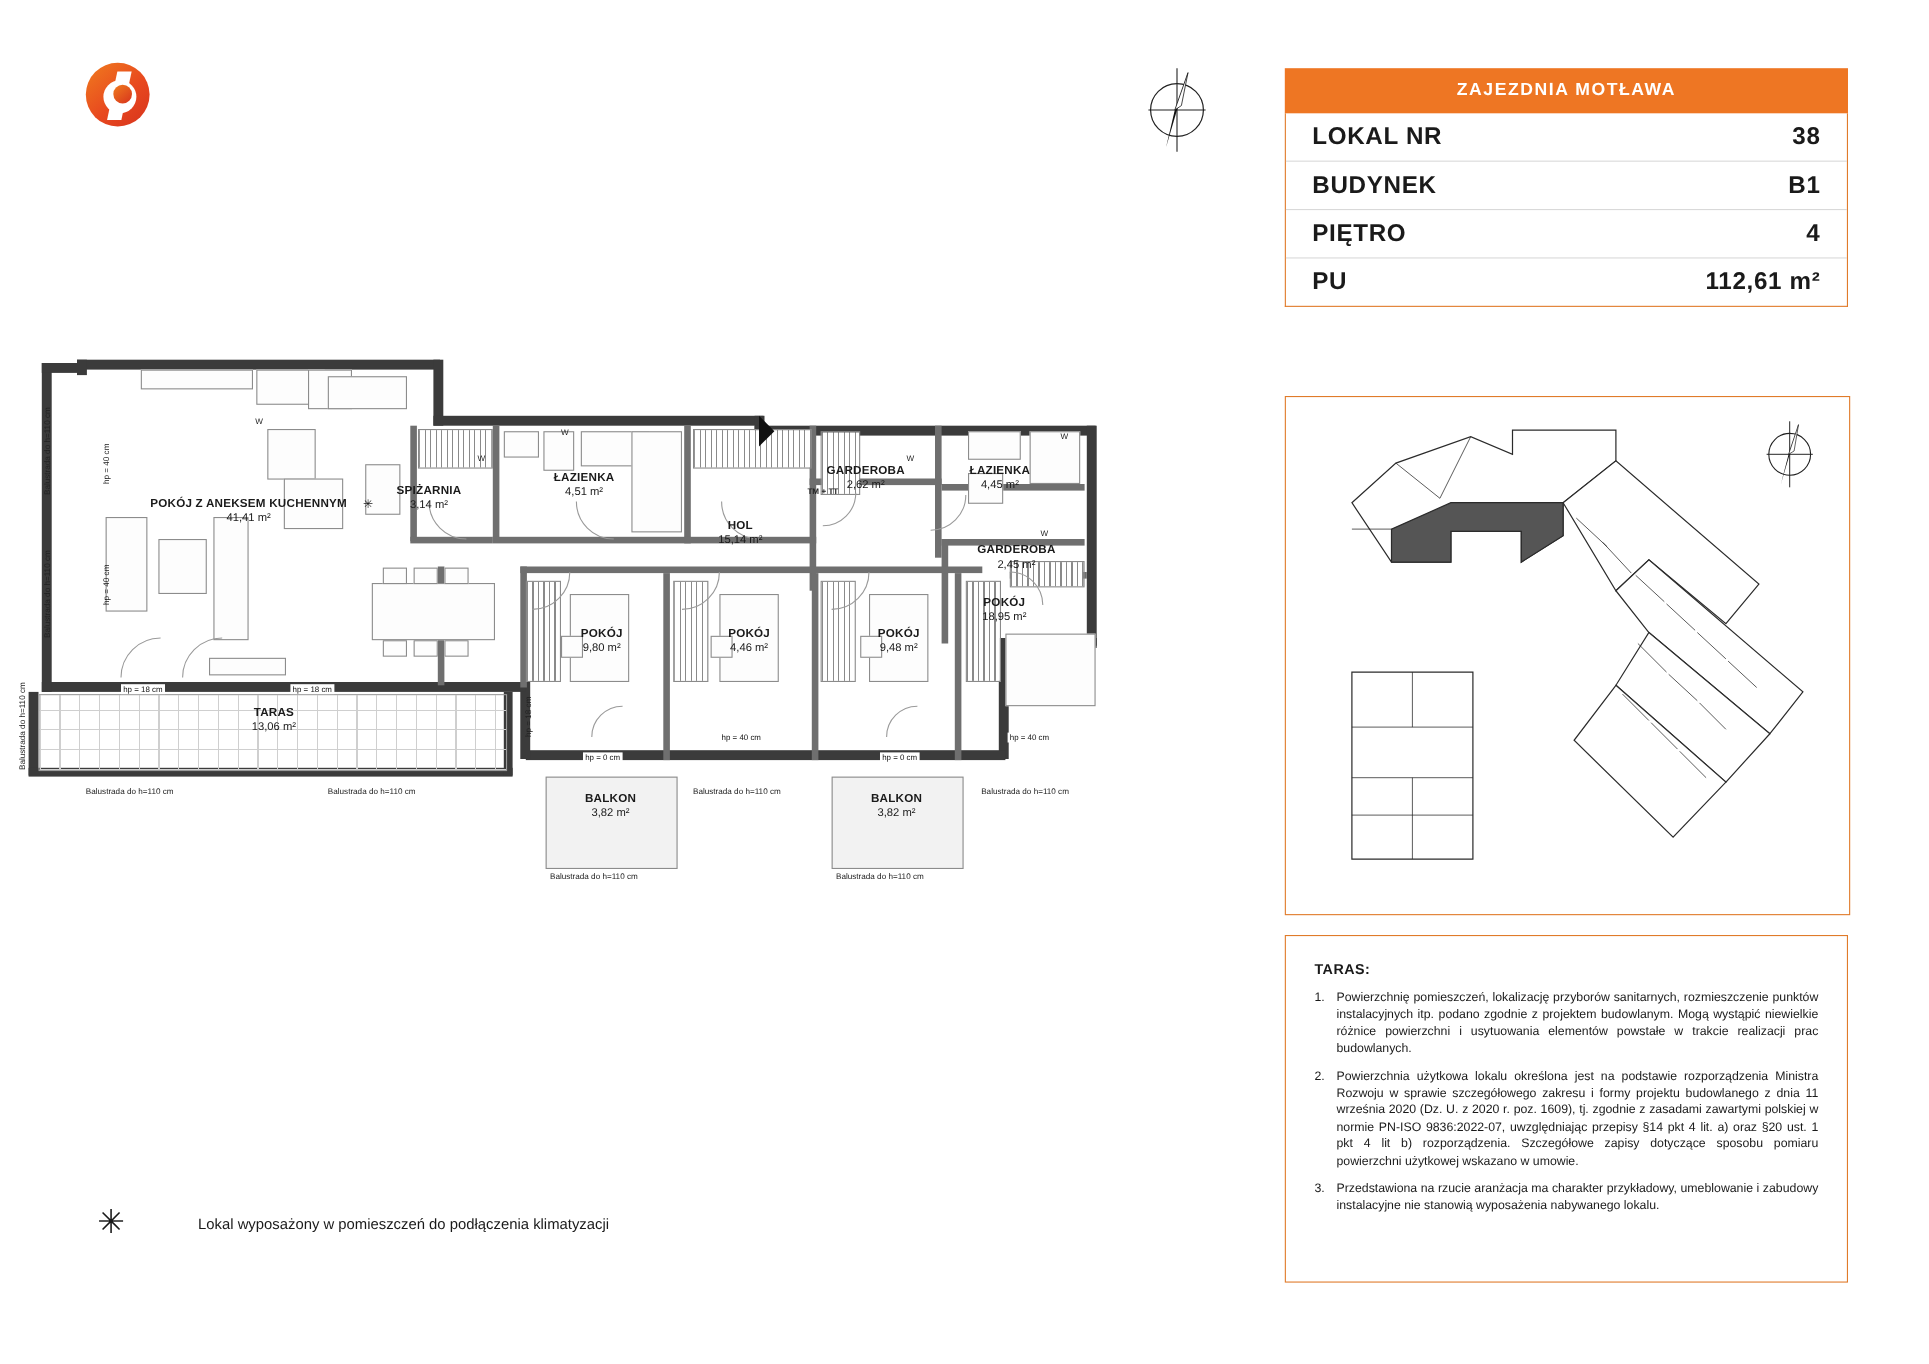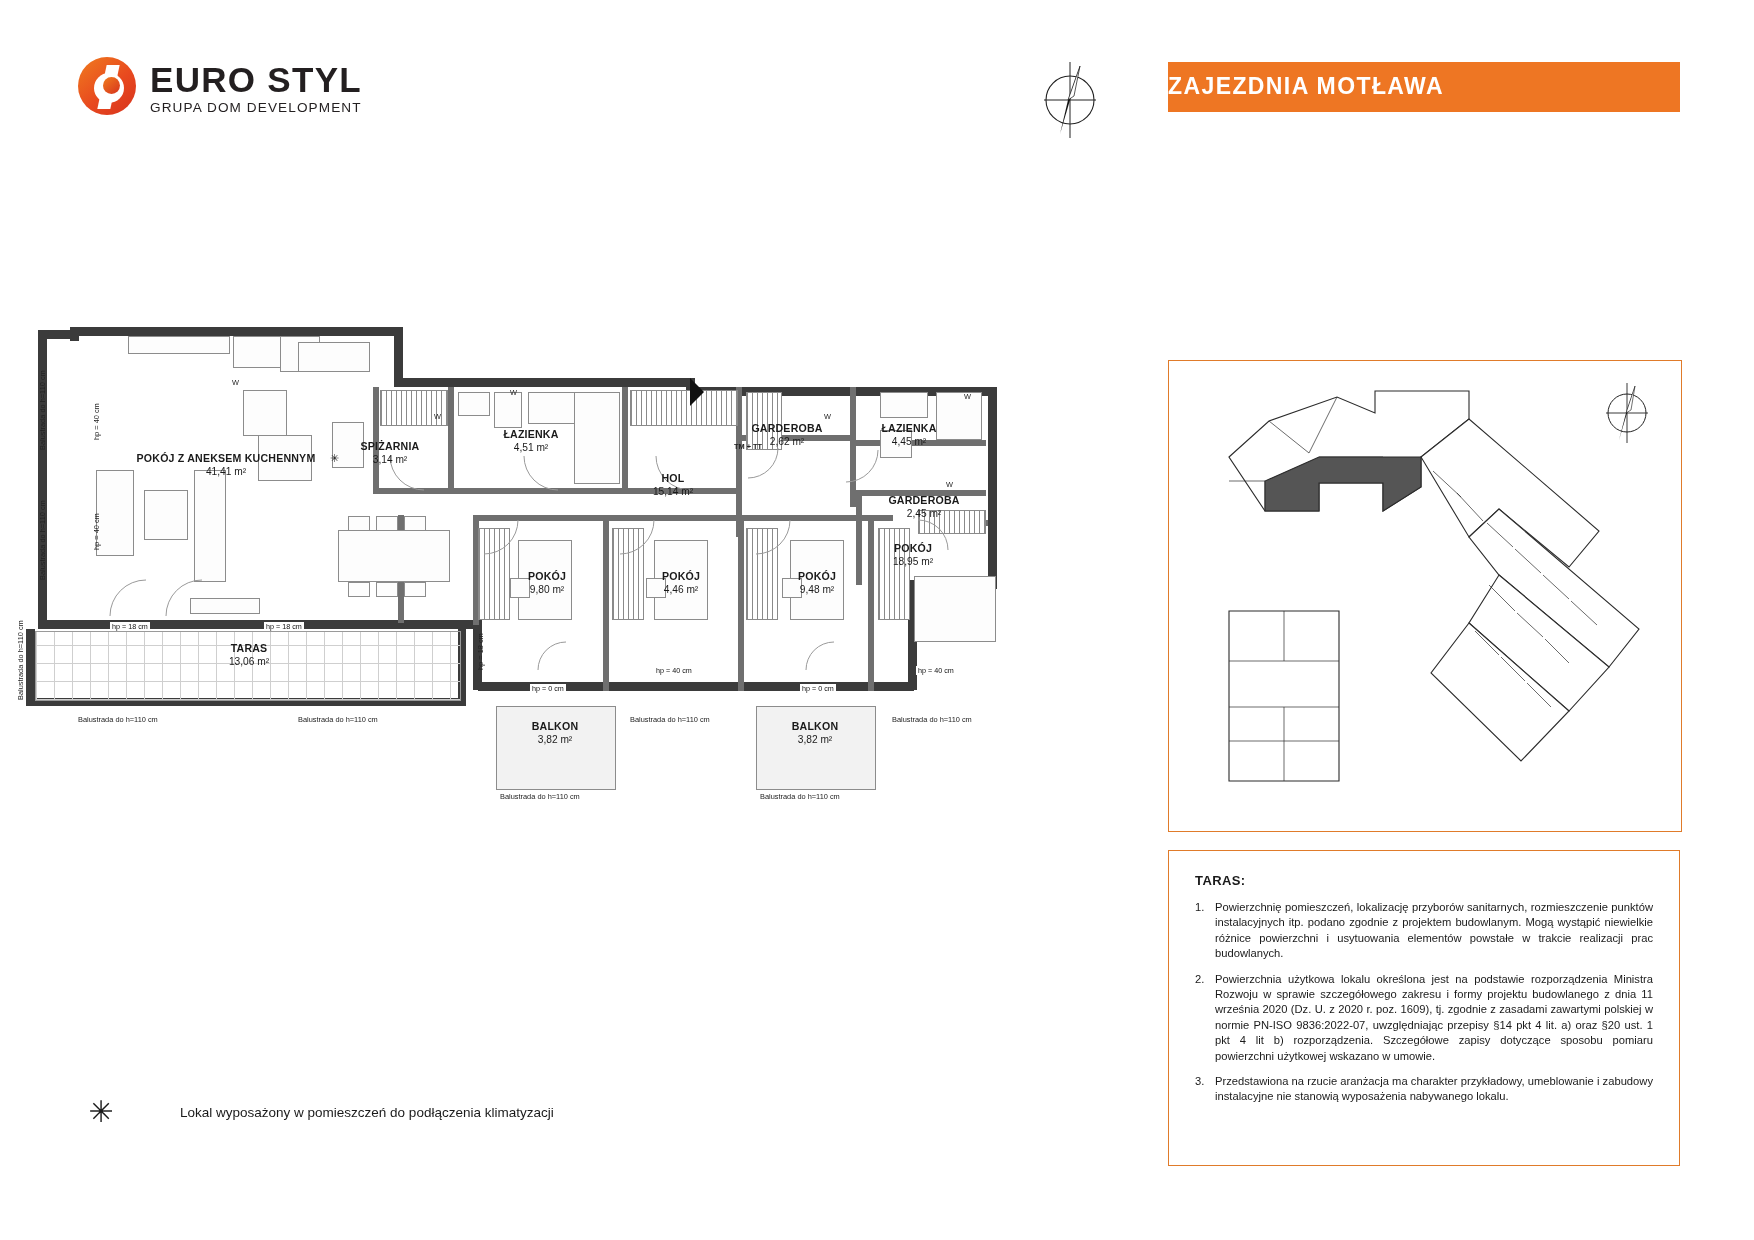--- a/index.html
+++ b/index.html
@@ -17,22 +17,22 @@
     background:linear-gradient(140deg,#f07c1e,#d7331d);}
   .logo-txt{position:absolute;left:72px;top:6px;}
   .logo-txt .l1{font-size:35px;font-weight:bold;letter-spacing:1.3px;color:#231f20;line-height:38px;}
   .logo-txt .l2{font-size:13.6px;letter-spacing:1.1px;color:#231f20;line-height:18px;}
 
   
   .compass svg{display:block;}
 
   
   #panel{left:1168px;top:62px;width:512px;}
-  .p-title{background:#ee7623;color:#ffffff;font-size:23px;font-weight:bold;letter-spacing:1.4px;
-           text-align:left;padding:11px 0 12px 0;}
+  .p-title{background:#ee7623;color:#ffffff;font-size:16px;font-weight:bold;letter-spacing:1.4px;
+           text-align:center;padding:11px 0 12px 0;}
   .p-table{border-left:1px solid #e07b2a;border-right:1px solid #e07b2a;border-bottom:1px solid #e07b2a;}
   .p-row{display:flex;justify-content:space-between;align-items:center;
          border-bottom:1px solid #d9d9d9;padding:8px 24px 9px 24px;}
   .p-row:last-child{border-bottom:none;}
   .p-k{font-size:22px;font-weight:bold;letter-spacing:.6px;}
   .p-v{font-size:22px;font-weight:bold;letter-spacing:.6px;}
 
   
   #keymap{left:1168px;top:360px;width:512px;height:470px;border:1px solid #e07b2a;}
   #keymap .compass{position:absolute;right:22px;top:14px;}
@@ -77,38 +77,52 @@
 </head>
 <body>
 
 <div class="abs" id="logo">
   <div class="logo-mark">
     <div class="c1"></div>
       <div class="c2"></div>
       <div class="bar"></div>
       <div class="dot"></div>
   </div>
-  <div class="logo-txt">
-    <div class="l1">EURO STYL</div>
-    <div class="l2">GRUPA DOM DEVELOPMENT</div>
-  </div>
 </div>
 
 <div class="abs compass" style="left:1030px;top:52px;">
   <svg width="80" height="90" viewBox="0 0 80 90">
     <circle cx="40" cy="48" r="24" fill="none" stroke="#222" stroke-width="1.1"></circle>
     <line x1="40" y1="10" x2="40" y2="86" stroke="#222" stroke-width="1"></line>
     <line x1="14" y1="48" x2="66" y2="48" stroke="#222" stroke-width="1"></line>
     <polygon points="50,14 30,82 38,48" fill="#111"></polygon>
     <polygon points="50,14 38,48 44,44" fill="#fff" stroke="#111" stroke-width="0.7"></polygon>
   </svg>
 </div>
 
 <div class="abs" id="panel">
   <div class="p-title">ZAJEZDNIA MOTŁAWA</div>
+  <div class="p-table">
+    <div class="p-row">
+      <span class="p-k">LOKAL NR</span>
+      <span class="p-v">38</span>
+    </div>
+    <div class="p-row">
+      <span class="p-k">BUDYNEK</span>
+      <span class="p-v">B1</span>
+    </div>
+    <div class="p-row">
+      <span class="p-k">PIĘTRO</span>
+      <span class="p-v">4</span>
+    </div>
+    <div class="p-row">
+      <span class="p-k">PU</span>
+      <span class="p-v">112,61 m²</span>
+    </div>
+  </div>
 </div>
 
 <div class="abs" id="keymap">
   <div class="compass">
     <svg width="64" height="72" viewBox="0 0 64 72">
       <circle cx="32" cy="38" r="19" fill="none" stroke="#222" stroke-width="1"></circle>
       <line x1="32" y1="8" x2="32" y2="68" stroke="#222" stroke-width="0.9"></line>
       <line x1="11" y1="38" x2="53" y2="38" stroke="#222" stroke-width="0.9"></line>
       <polygon points="40,11 24,65 31,38" fill="#111"></polygon>
       <polygon points="40,11 31,38 36,35" fill="#fff" stroke="#111" stroke-width="0.6"></polygon>

